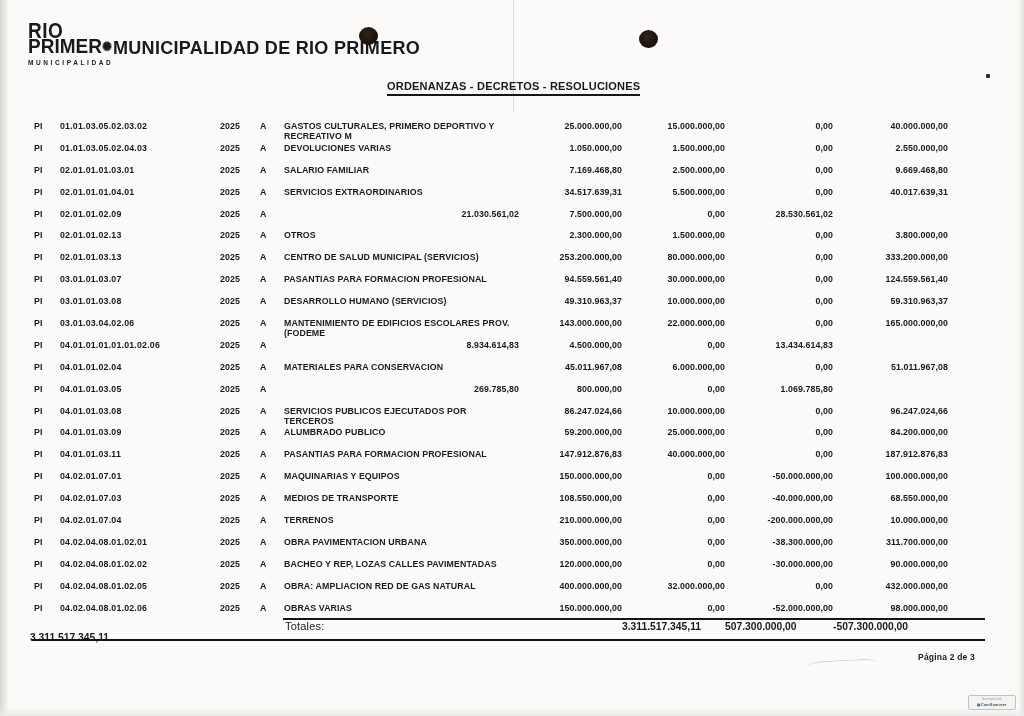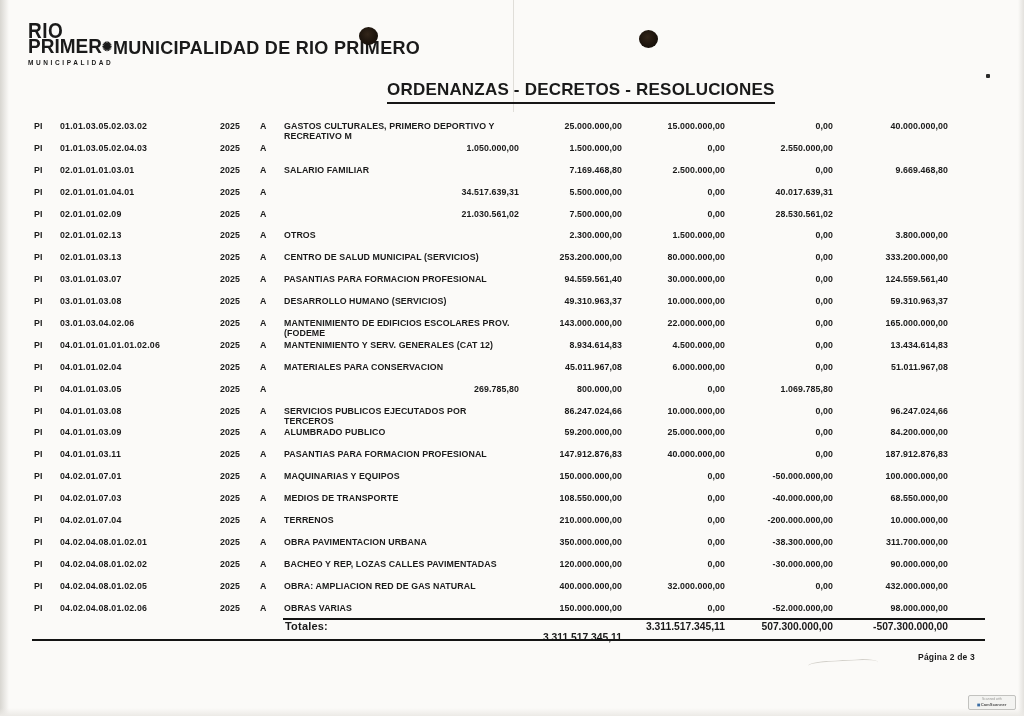--- a/index.html
+++ b/index.html
@@ -23,40 +23,40 @@
   .logo{position:absolute;left:28px;top:22px;width:95px;}
   .logo-l1{font-weight:900;font-size:19px;line-height:15px;letter-spacing:0.5px;transform:scaleY(1.12);transform-origin:left top;}
   .logo-l2{font-weight:900;font-size:19px;line-height:18px;letter-spacing:0px;transform:scaleY(1.08);transform-origin:left top;white-space:nowrap;}
   .logo-sun{font-size:12px;font-weight:900;vertical-align:2px;}
   .logo-sub{font-weight:700;font-size:6.5px;letter-spacing:2.6px;margin-top:4px;white-space:nowrap;}
   .org-title{position:absolute;left:113px;top:38px;font-size:18px;font-weight:700;letter-spacing:0.3px;white-space:nowrap;}
   .hole{position:absolute;width:19px;height:18px;border-radius:50%;
     background:radial-gradient(circle at 45% 40%, #33261a 0%, #1c140d 55%, #0e0a07 100%);}
   .hole1{left:359px;top:27px;}
   .hole2{left:639px;top:30px;}
-  .doc-title{position:absolute;left:387px;top:80px;font-size:17px;font-weight:700;letter-spacing:0.2px;
+  .doc-title{position:absolute;left:387px;top:80px;font-size:11px;font-weight:700;letter-spacing:0.2px;
     border-bottom:2px solid #161616;padding-bottom:2px;white-space:nowrap;}
   .speck{position:absolute;left:986px;top:74px;width:4px;height:4px;background:#2a2a2a;border-radius:1px;}
 
   
   .tbl{position:absolute;left:30px;top:116px;width:920px;}
   .trow{display:grid;grid-template-columns:30px 160px 40px 24px 235px 103px 103px 108px 115px;
     height:21.9px;align-items:start;}
   .cell{font-size:8.8px;font-weight:700;line-height:10px;padding-top:5px;letter-spacing:0.1px;}
   .c-tipo{padding-left:4px;}
   .c-cod{letter-spacing:0.2px;}
   .c-desc{padding-right:4px;}
   .c-num{text-align:right;font-variant-numeric:tabular-nums;}
 
   .totals-line-top{position:absolute;left:283px;top:618px;width:702px;height:0;border-top:2px solid #141414;}
   .totals-line-bottom{position:absolute;left:32px;top:639px;width:953px;height:0;border-top:2.5px solid #141414;}
   .totals-row{position:absolute;left:30px;top:620px;width:920px;display:grid;
     grid-template-columns:254px 338px 103px 108px 115px;align-items:center;height:18px;}
-  .totals-label{font-size:11px;font-weight:700;padding-left:255px;grid-column:1 / span 2;letter-spacing:0.2px;}
-  .totals-row .t-num{font-size:10.3px;font-weight:700;text-align:right;}
+  .totals-label{font-size:11px;font-weight:400;padding-left:255px;grid-column:1 / span 2;letter-spacing:0.2px;}
+  .totals-row .t-num{font-size:10.3px;font-weight:700;}
   .totals-row{grid-template-columns:592px 103px 108px 115px;}
   .totals-label{grid-column:1;padding-left:255px;}
 
   .page-num{position:absolute;right:49px;top:652px;font-size:8.5px;font-weight:700;letter-spacing:0.2px;}
   .squiggle{position:absolute;left:808px;top:660px;width:70px;height:8px;
     border-top:1px solid #c9c6bf;border-radius:60%/100%;transform:rotate(-3deg);opacity:0.8;}
 
   .cam-badge{position:absolute;right:8px;bottom:6px;width:48px;height:15px;
     background:#f3f3f1;border:1px solid #c2c2bf;border-radius:2px;
     display:flex;flex-direction:column;align-items:center;justify-content:center;overflow:hidden;}
@@ -94,20 +94,21 @@
       <div class="cell c-num">25.000.000,00</div>
       <div class="cell c-num">15.000.000,00</div>
       <div class="cell c-num">0,00</div>
       <div class="cell c-num">40.000.000,00</div>
     </div>
       <div class="trow">
       <div class="cell c-tipo">PI</div>
       <div class="cell c-cod">01.01.03.05.02.04.03</div>
       <div class="cell">2025</div>
       <div class="cell">A</div>
+      <div class="cell c-desc">DEVOLUCIONES VARIAS</div>
       <div class="cell c-num">1.050.000,00</div>
       <div class="cell c-num">1.500.000,00</div>
       <div class="cell c-num">0,00</div>
       <div class="cell c-num">2.550.000,00</div>
     </div>
       <div class="trow">
       <div class="cell c-tipo">PI</div>
       <div class="cell c-cod">02.01.01.01.03.01</div>
       <div class="cell">2025</div>
       <div class="cell">A</div>
@@ -115,20 +116,21 @@
       <div class="cell c-num">7.169.468,80</div>
       <div class="cell c-num">2.500.000,00</div>
       <div class="cell c-num">0,00</div>
       <div class="cell c-num">9.669.468,80</div>
     </div>
       <div class="trow">
       <div class="cell c-tipo">PI</div>
       <div class="cell c-cod">02.01.01.01.04.01</div>
       <div class="cell">2025</div>
       <div class="cell">A</div>
+      <div class="cell c-desc">SERVICIOS EXTRAORDINARIOS</div>
       <div class="cell c-num">34.517.639,31</div>
       <div class="cell c-num">5.500.000,00</div>
       <div class="cell c-num">0,00</div>
       <div class="cell c-num">40.017.639,31</div>
     </div>
       <div class="trow">
       <div class="cell c-tipo">PI</div>
       <div class="cell c-cod">02.01.01.02.09</div>
       <div class="cell">2025</div>
       <div class="cell">A</div>
@@ -190,21 +192,20 @@
       <div class="cell c-num">143.000.000,00</div>
       <div class="cell c-num">22.000.000,00</div>
       <div class="cell c-num">0,00</div>
       <div class="cell c-num">165.000.000,00</div>
     </div>
       <div class="trow">
       <div class="cell c-tipo">PI</div>
       <div class="cell c-cod">04.01.01.01.01.01.02.06</div>
       <div class="cell">2025</div>
       <div class="cell">A</div>
-      <div class="cell c-desc">MANTENIMIENTO Y SERV. GENERALES (CAT 12)</div>
       <div class="cell c-num">8.934.614,83</div>
       <div class="cell c-num">4.500.000,00</div>
       <div class="cell c-num">0,00</div>
       <div class="cell c-num">13.434.614,83</div>
     </div>
       <div class="trow">
       <div class="cell c-tipo">PI</div>
       <div class="cell c-cod">04.01.01.02.04</div>
       <div class="cell">2025</div>
       <div class="cell">A</div>

